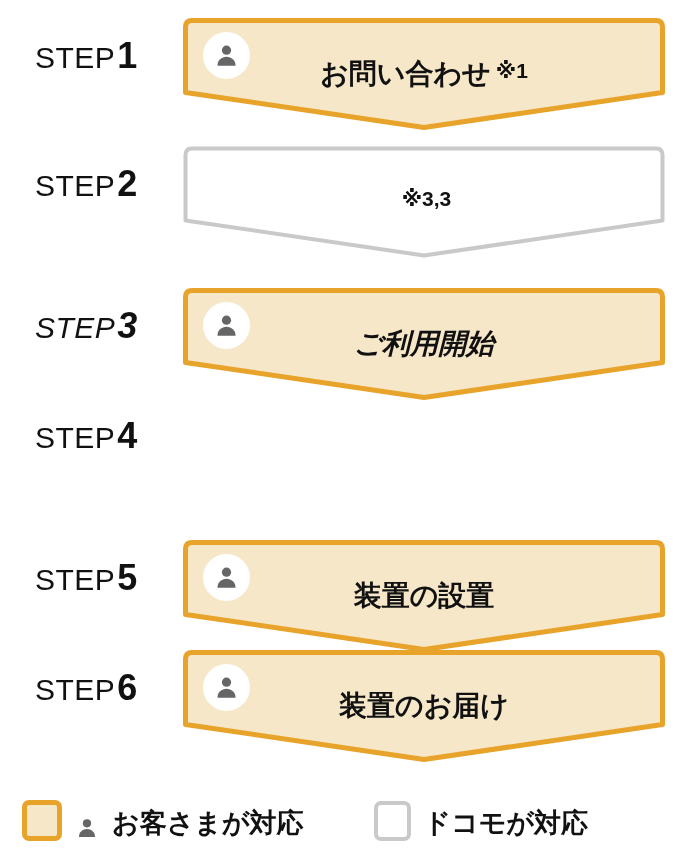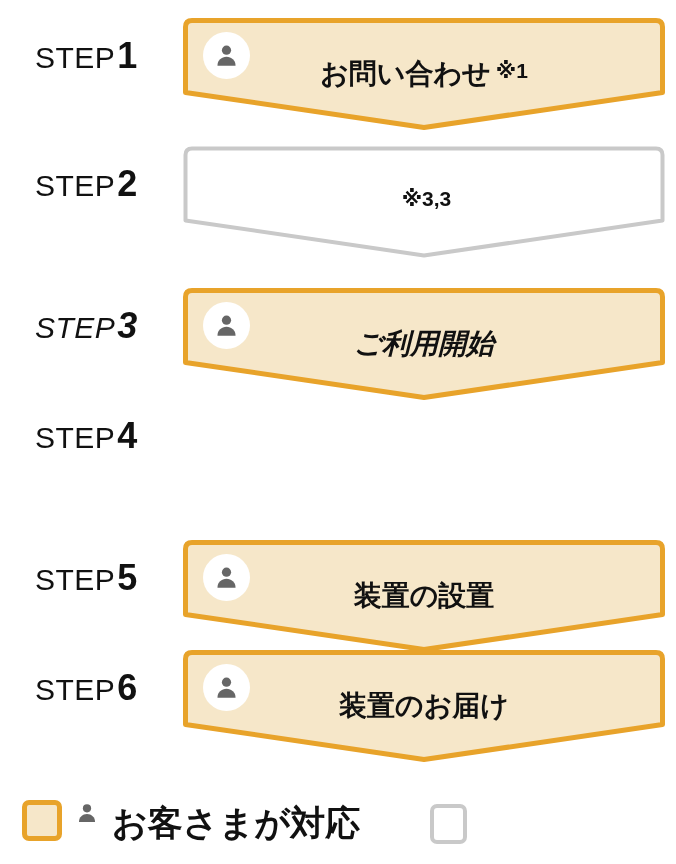--- a/index.html
+++ b/index.html
@@ -112,23 +112,23 @@
   .legend {
     position: absolute;
     left: 22px;
     top: 800px;
     display: flex;
     align-items: center;
     gap: 70px;
   }
   .legend-item {
     display: flex;
-    align-items: flex-start;
+    align-items: flex-end;
     gap: 13px;
-    font-size: 35px;
+    font-size: 27px;
     font-weight: 700;
     color: var(--text_dark, #111);
     white-space: nowrap;
   }
   .swatch {
     box-sizing: border-box;
     border-radius: 7px;
     flex: 0 0 auto;
   }
   .swatch.customer {
@@ -254,16 +254,17 @@
     <div class="legend-item">
       <span class="swatch customer"></span>
       <svg width="24" height="26" viewBox="0 0 24 24" aria-hidden="true">
         <circle class="person-glyph" cx="12" cy="7.3" r="4.1"></circle>
         <path class="person-glyph" d="M4 21 v-0.6 c0-4.1 3.6-7.4 8-7.4 s8 3.3 8 7.4 V21 Z"></path>
       </svg>
       <span>お客さまが対応</span>
     </div>
     <div class="legend-item">
       <span class="swatch docomo"></span>
+      <span>ドコモが対応</span>
     </div>
   </div>
 
 </div>
 
 </body></html>

